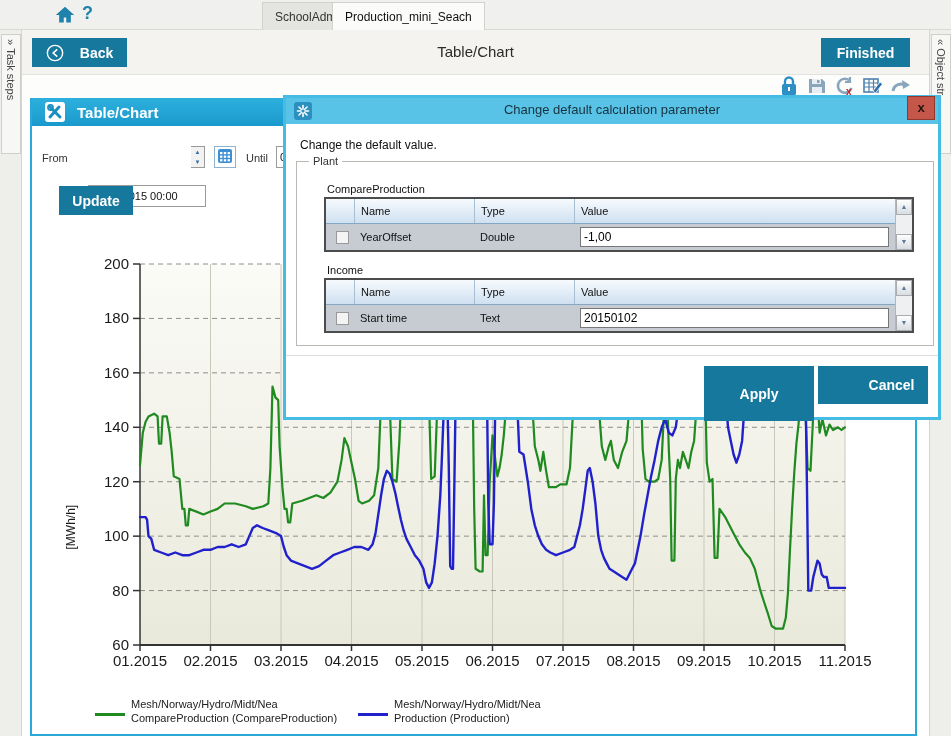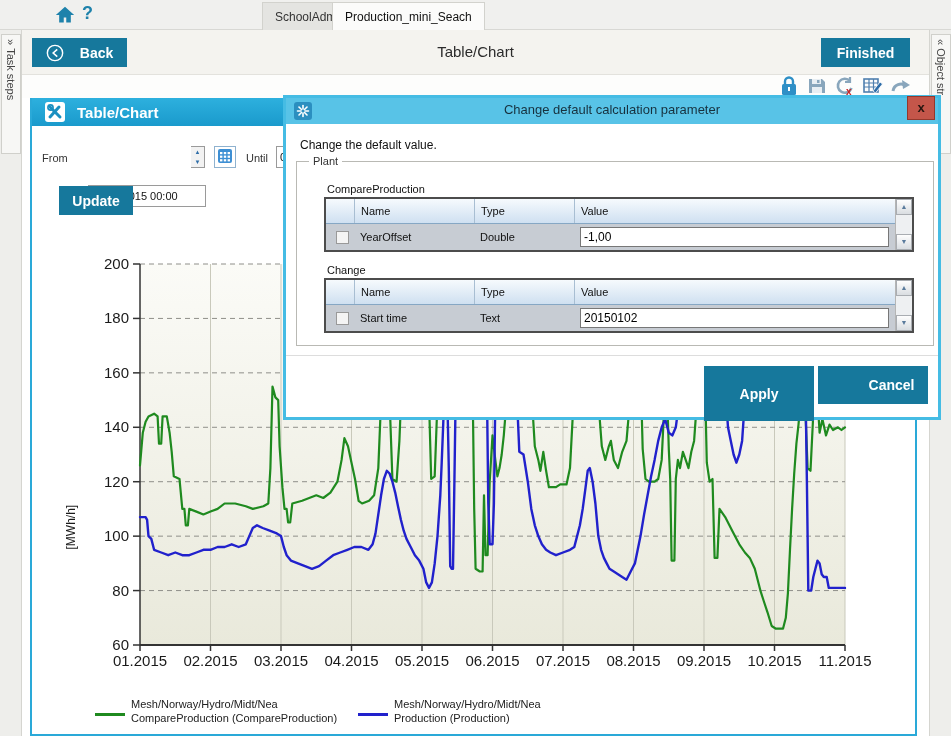--- a/index.html
+++ b/index.html
@@ -322,21 +322,21 @@
         <div class="pt-cell c-value">
             <input class="value-input" value="-1,00" style="">
           </div>
       </div>
       <div class="pt-scroll">
         <div class="scroll-btn up">▲</div>
         <div class="scroll-btn down">▼</div>
       </div>
     </div>
 
-    <div class="sec-label" style="top:102px;">Change</div>
+    <div class="sec-label" style="top:102px;">Income</div>
     <div class="param-table" style="top:116px;">
       <div class="pt-header">
         <div class="pt-cell c-check"></div>
         <div class="pt-cell c-name">Name</div>
         <div class="pt-cell c-type">Type</div>
         <div class="pt-cell c-value">Value</div>
       </div>
       <div class="pt-row">
         <div class="pt-cell c-check">
             <span class="checkbox"></span>

